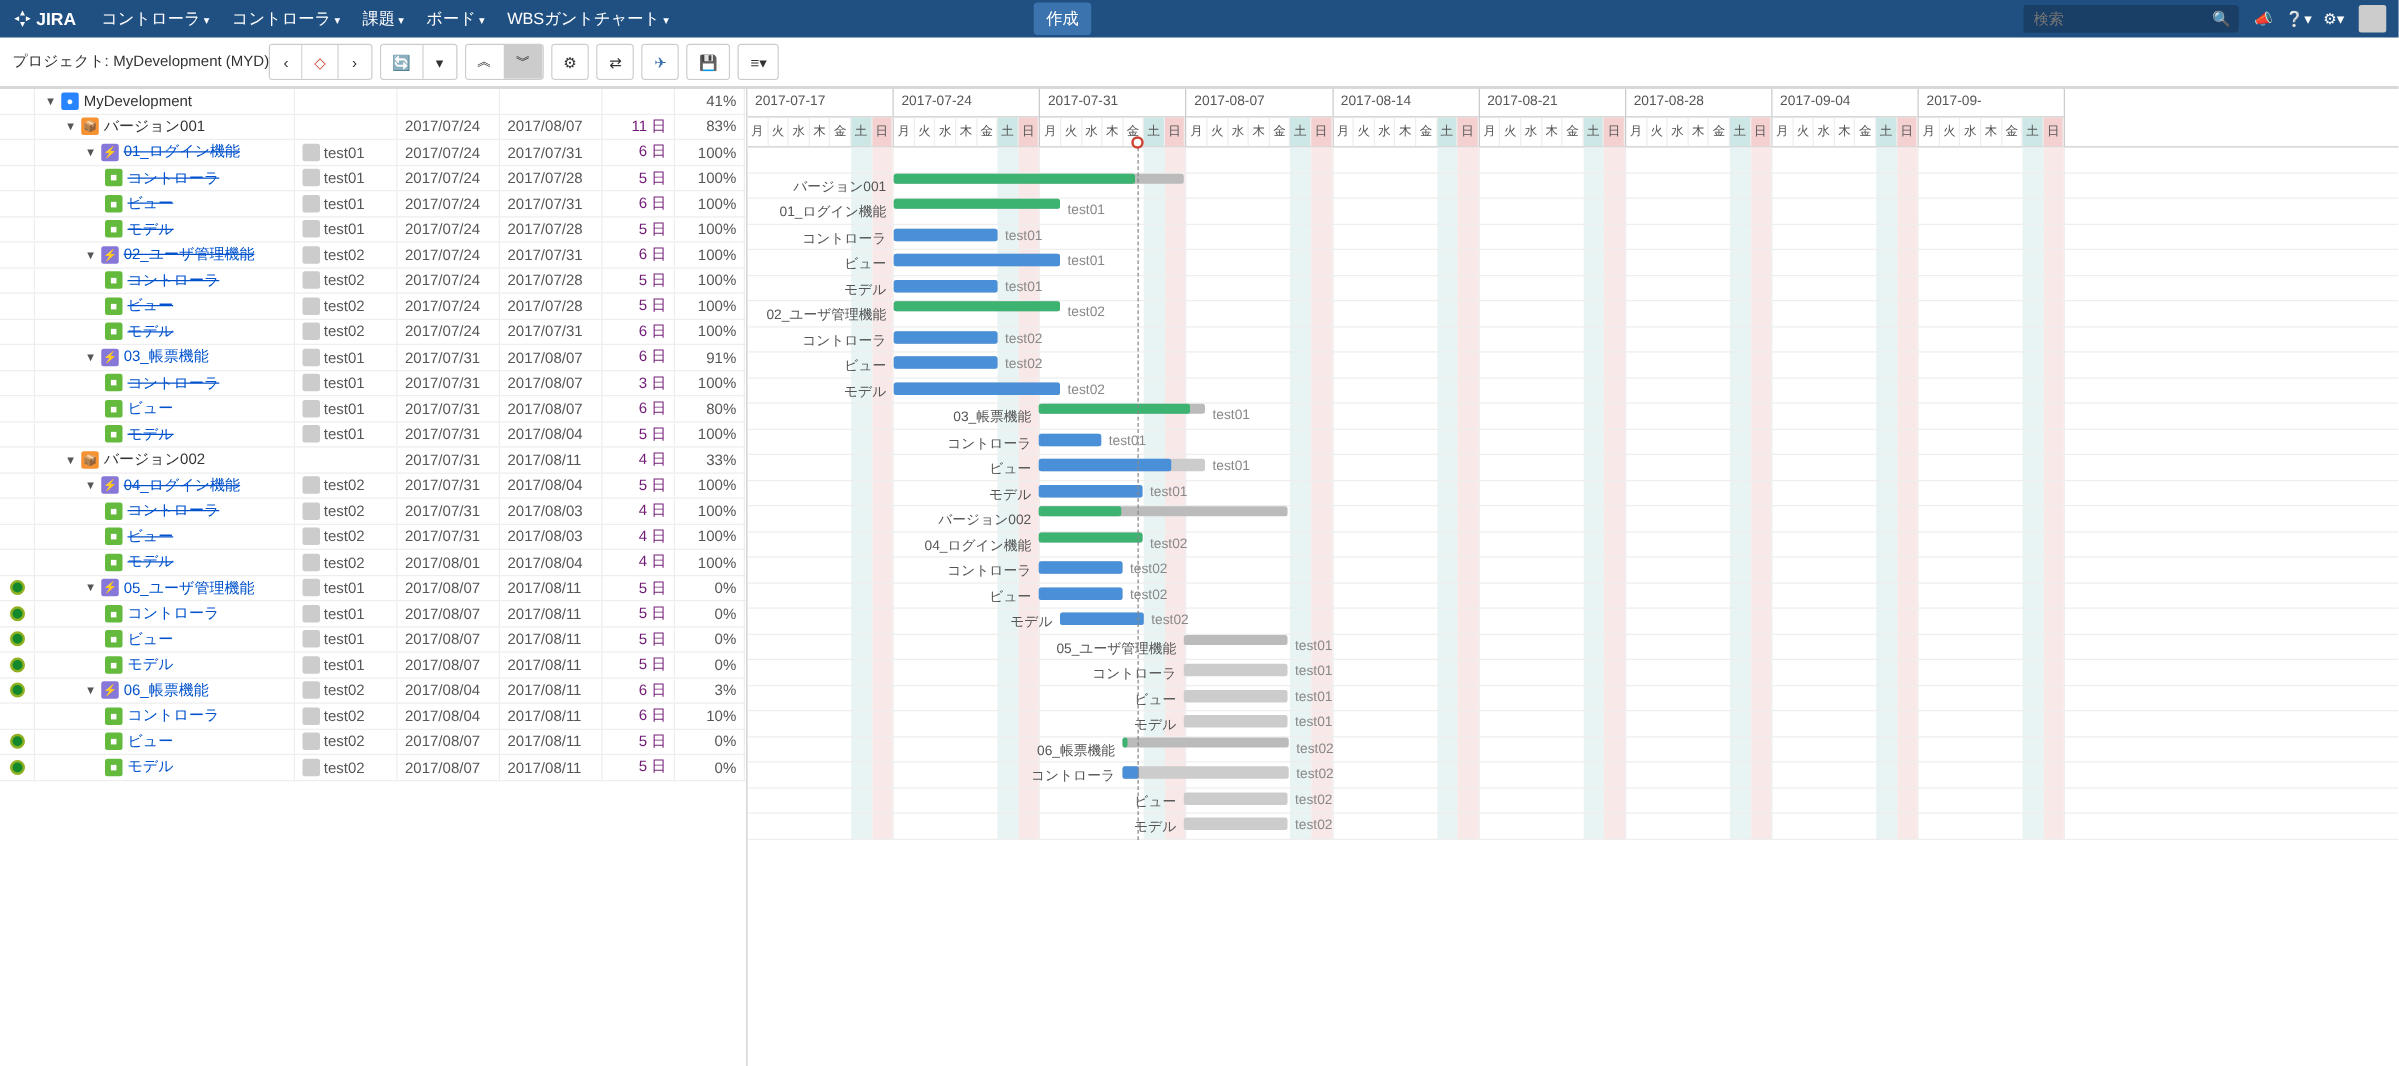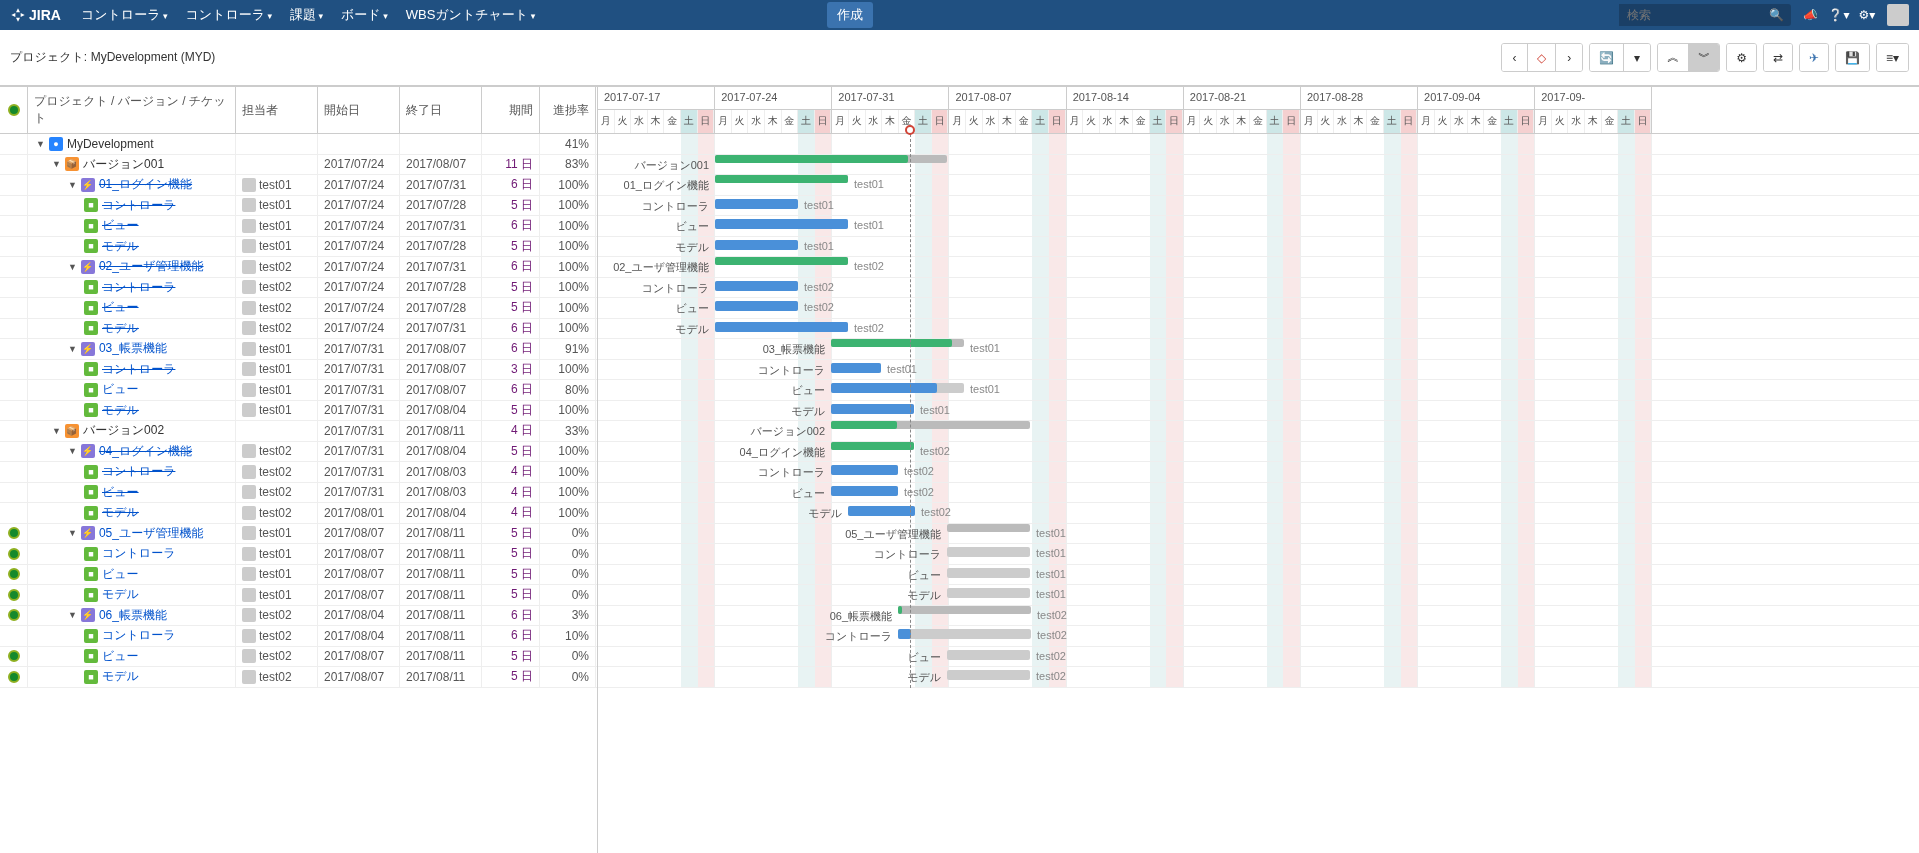--- a/index.html
+++ b/index.html
@@ -8,21 +8,21 @@
 .logo{font-weight:bold;font-size:14px;display:flex;align-items:center;gap:3px}
 .logo svg{width:16px;height:16px}
 .nav-items{display:flex;gap:18px;margin-left:20px;flex:1}
 .nav-items span{cursor:pointer;font-size:13px}
 .nav-items .dd::after{content:" ▾";font-size:9px}
 .create-btn{background:#3b73af;padding:4px 10px;border-radius:3px;cursor:pointer;font-size:13px}
 .nav-right{display:flex;align-items:center;gap:12px}
 .search-box{background:#1a3f66;border:none;padding:4px 8px;width:150px;color:#fff;font-size:12px}
 .search-wrap{display:flex;align-items:center;background:#1a3f66;border-radius:3px;padding-right:6px}
 .icon{width:16px;height:16px;display:inline-flex;align-items:center;justify-content:center}
-.sub-bar{height:56px;border-bottom:1px solid #ccc;display:flex;align-items:center;padding:0 10px;justify-content:space-between}
+.sub-bar{height:40px;border-bottom:1px solid #ccc;display:flex;align-items:center;padding:0 10px;}
 .sub-bar .left{font-size:13px;color:#333}
 .toolbar{display:flex;gap:6px}
 .btn-grp{display:flex;border:1px solid #ccc;border-radius:3px;overflow:hidden}
 .btn-grp .btn{padding:5px 9px;border-right:1px solid #ccc;cursor:pointer;display:flex;align-items:center;justify-content:center;min-width:26px;background:#fff}
 .btn-grp .btn:last-child{border-right:none}
 .btn-grp .btn.active{background:#ccc}
 .main{display:flex;height:calc(100vh - 70px);border-top:1px solid #ccc}
 .grid{width:598px;border-right:1px solid #ccc;display:flex;flex-direction:column}
 .grid-header{display:flex;height:47px;border-bottom:1px solid #ccc}
 .grid-header .col{display:flex;align-items:center;padding:0 6px;border-right:1px solid #ccc;color:#555;font-size:12px}
@@ -135,31 +135,20 @@
         <div class="btn">💾</div>
       </div>
     <div class="btn-grp">
         <div class="btn">≡▾</div>
       </div>
   </div>
 </div>
 
 <div class="main">
   <div class="grid">
-    <div class="grid-header">
-      <div class="col col-st">
-          <span class="st-dot"></span>
-        </div>
-      <div class="col col-name">プロジェクト / バージョン / チケット</div>
-      <div class="col col-assig">担当者</div>
-      <div class="col col-start">開始日</div>
-      <div class="col col-end">終了日</div>
-      <div class="col col-dur">期間</div>
-      <div class="col col-prog">進捗率</div>
-    </div>
     <div class="grid-body" id="grid-body">
         <div class="row">
           <div class="cell cell-st"></div>
   <div class="cell cell-name" style="padding-left:8px">
             <span class="tree-toggle">▼</span>
             <span class="type-ico ico-proj">●</span>
             <span class=" ">MyDevelopment</span>
           </div>
   <div class="cell cell-assig"></div>
   <div class="cell cell-start"></div>

